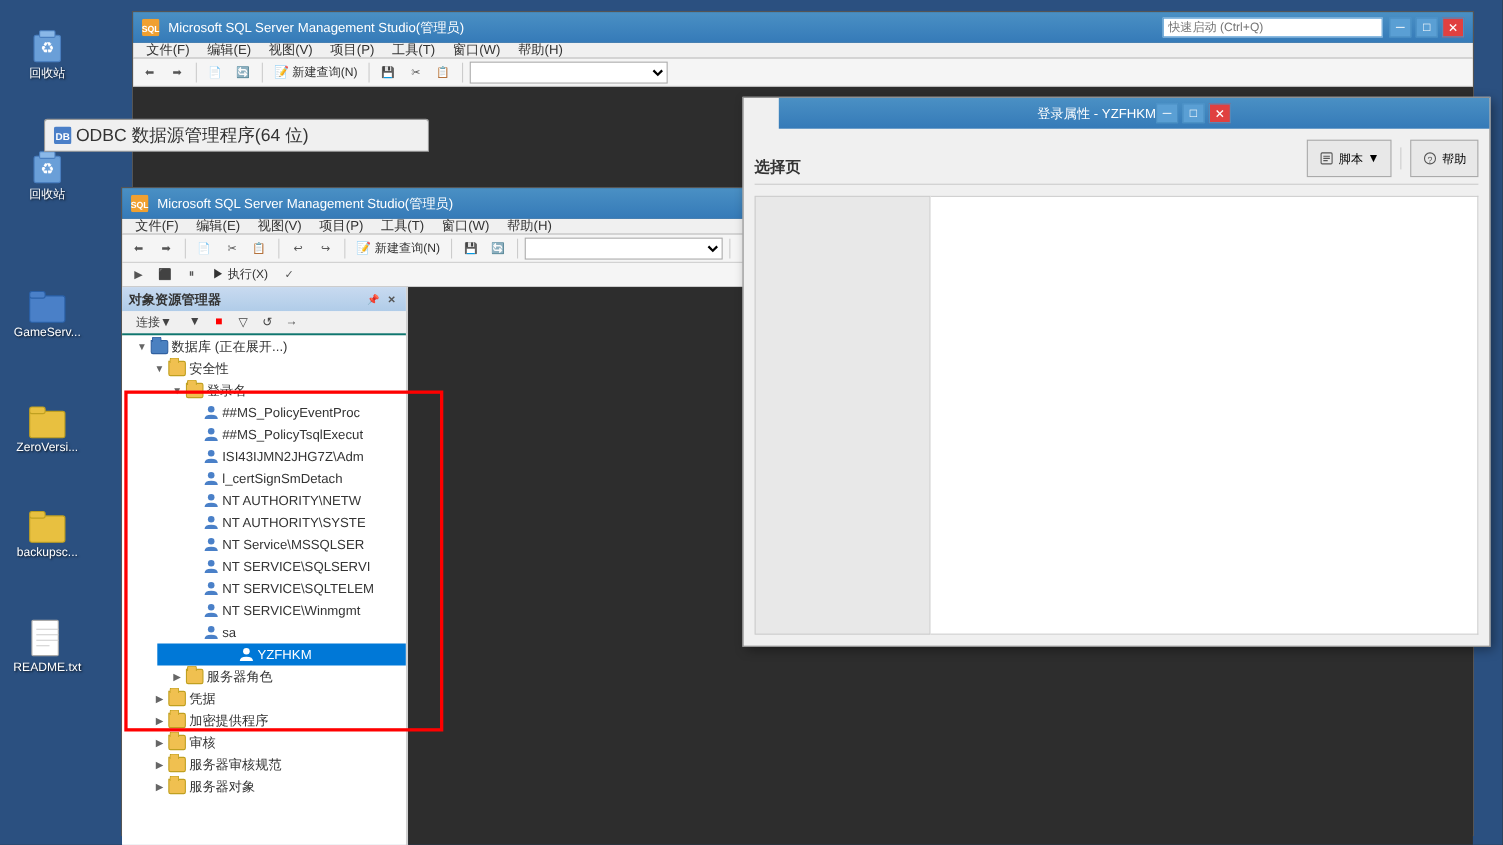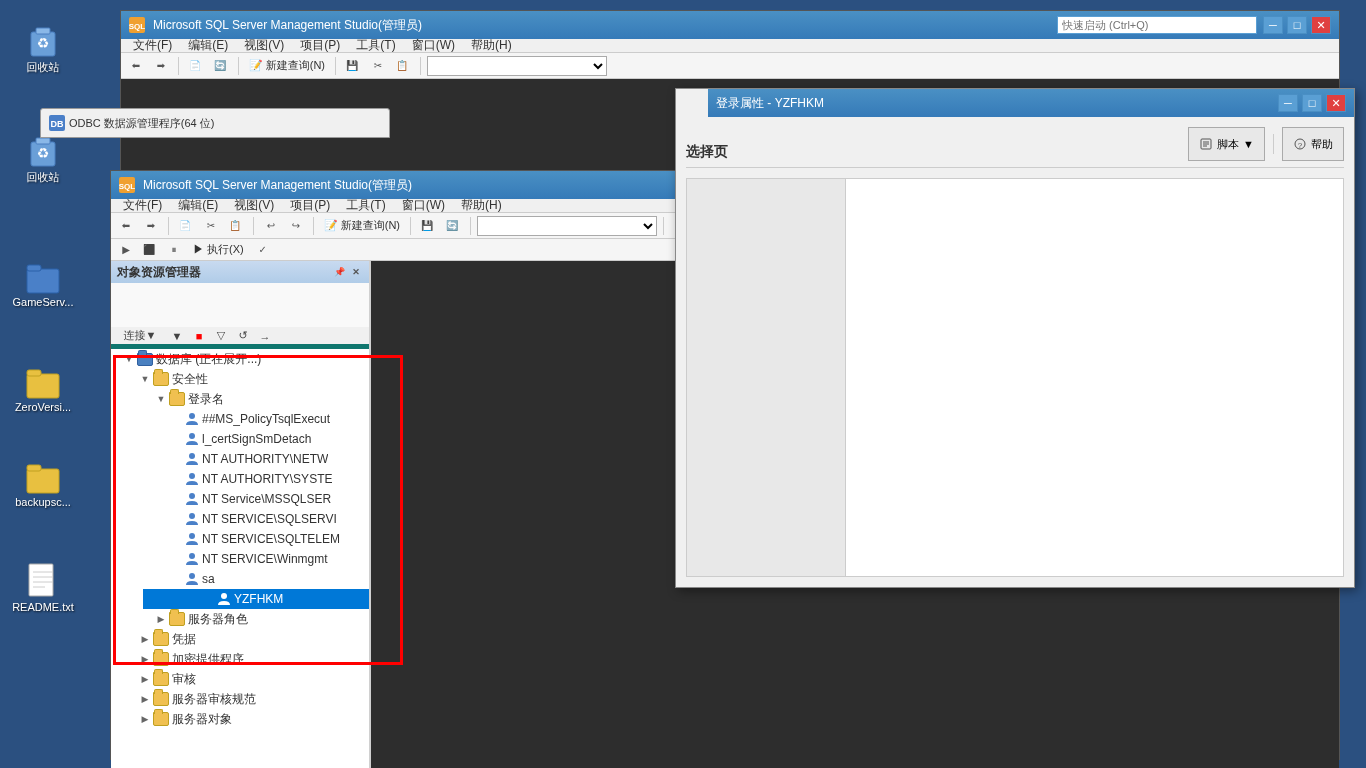--- a/index.html
+++ b/index.html
@@ -81,21 +81,21 @@
       height: 30px;
       background: #f0f0f0;
       border: 1px solid #999;
       border-radius: 3px 3px 0 0;
       display: flex;
       align-items: center;
       padding: 0 8px;
       z-index: 5;
     }
     .odbc-title {
-      font-size: 11px;
+      font-size: 16px;
       color: #333;
       display: flex;
       align-items: center;
       gap: 6px;
     }
 
     
     .ssms-back {
       position: absolute;
       left: 120px;
@@ -234,25 +234,23 @@
       padding: 11px 6px;
       justify-content: space-between;
       font-size: 12px;
       color: #333;
       font-weight: bold;
     }
     .oe-toolbar {
       height: 22px;
       background: #f0f0f0;
       display: flex;
-      align-items: center;
       padding: 0 4px;
       gap: 2px;
-      border-bottom: 5px solid #0f766e;
-      margin-top: 44px;
+      border-bottom: 2px solid #0f766e;
     }
     .oe-btn {
       width: 20px;
       height: 18px;
       display: flex;
       align-items: center;
       justify-content: center;
       cursor: pointer;
       border: 1px solid transparent;
       font-size: 11px;
@@ -351,21 +349,21 @@
       border: 1px solid #888;
       box-shadow: 3px 3px 10px rgba(0,0,0,0.4);
       z-index: 30;
     }
     .dialog-titlebar {
       height: 28px;
       background: linear-gradient(to bottom, #4a90c4, #357ab8);
       display: flex;
       align-items: center;
       padding: 0 8px;
-      justify-content: space-between;
+      justify-content: center;
       margin-left: 32px;
     }
     .dialog-title {
       color: white;
       font-size: 12px;
     }
     .dialog-content {
       padding: 10px;
       display: flex;
       flex-direction: column;
@@ -670,32 +668,52 @@
             <div class="folder-icon"></div>
             <span class="node-text">安全性</span>
           </div>
 
           <div class="tree-node indent-3">
             <div class="expand-icon">▼</div>
             <div class="folder-icon"></div>
             <span class="node-text">登录名</span>
           </div>
 
+          <div class="tree-node indent-4">
+            <div class="expand-icon"></div>
+            <div class="user-icon">
+              <svg class="user-svg" viewBox="0 0 14 14">
+                  <circle cx="7" cy="4" r="3" fill="#4a80c8"></circle>
+                  <path d="M1 13 Q1 9 7 9 Q13 9 13 13" fill="#4a80c8"></path>
+                </svg>
+            </div>
+            <span class="node-text">##MS_PolicyEventProc</span>
+          </div>
 
           <div class="tree-node indent-4">
             <div class="expand-icon"></div>
             <div class="user-icon">
               <svg class="user-svg" viewBox="0 0 14 14">
                   <circle cx="7" cy="4" r="3" fill="#4a80c8"></circle>
                   <path d="M1 13 Q1 9 7 9 Q13 9 13 13" fill="#4a80c8"></path>
                 </svg>
             </div>
             <span class="node-text">##MS_PolicyTsqlExecut</span>
           </div>
 
+          <div class="tree-node indent-4">
+            <div class="expand-icon"></div>
+            <div class="user-icon">
+              <svg class="user-svg" viewBox="0 0 14 14">
+                  <circle cx="7" cy="4" r="3" fill="#4a80c8"></circle>
+                  <path d="M1 13 Q1 9 7 9 Q13 9 13 13" fill="#4a80c8"></path>
+                </svg>
+            </div>
+            <span class="node-text">ISI43IJMN2JHG7Z\Adm</span>
+          </div>
 
           <div class="tree-node indent-4">
             <div class="expand-icon"></div>
             <div class="user-icon">
               <svg class="user-svg" viewBox="0 0 14 14">
                   <circle cx="7" cy="4" r="3" fill="#4a80c8"></circle>
                   <path d="M1 13 Q1 9 7 9 Q13 9 13 13" fill="#4a80c8"></path>
                 </svg>
             </div>
             <span class="node-text">l_certSignSmDetach</span>

